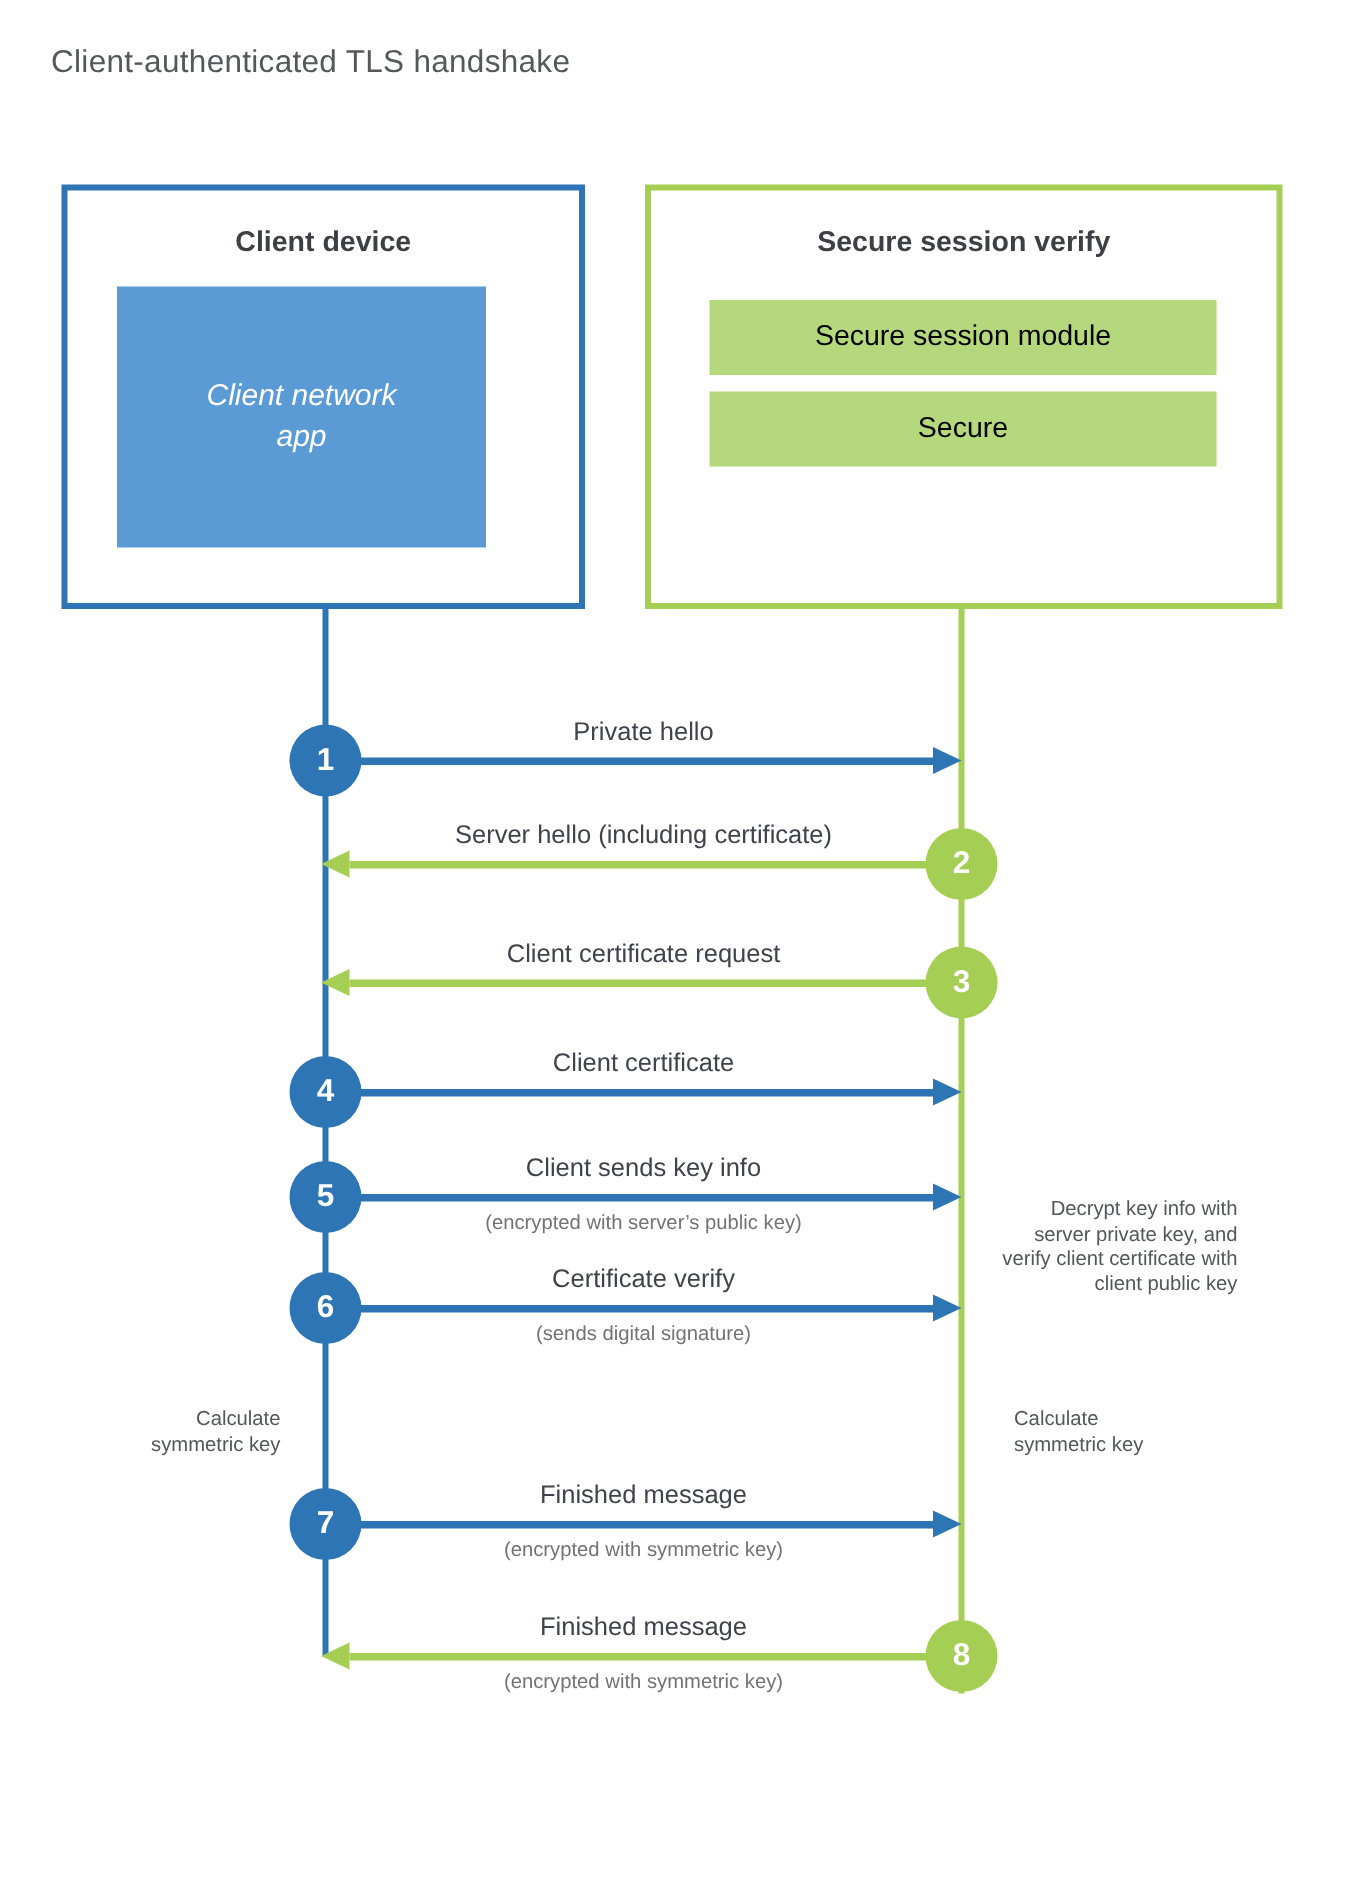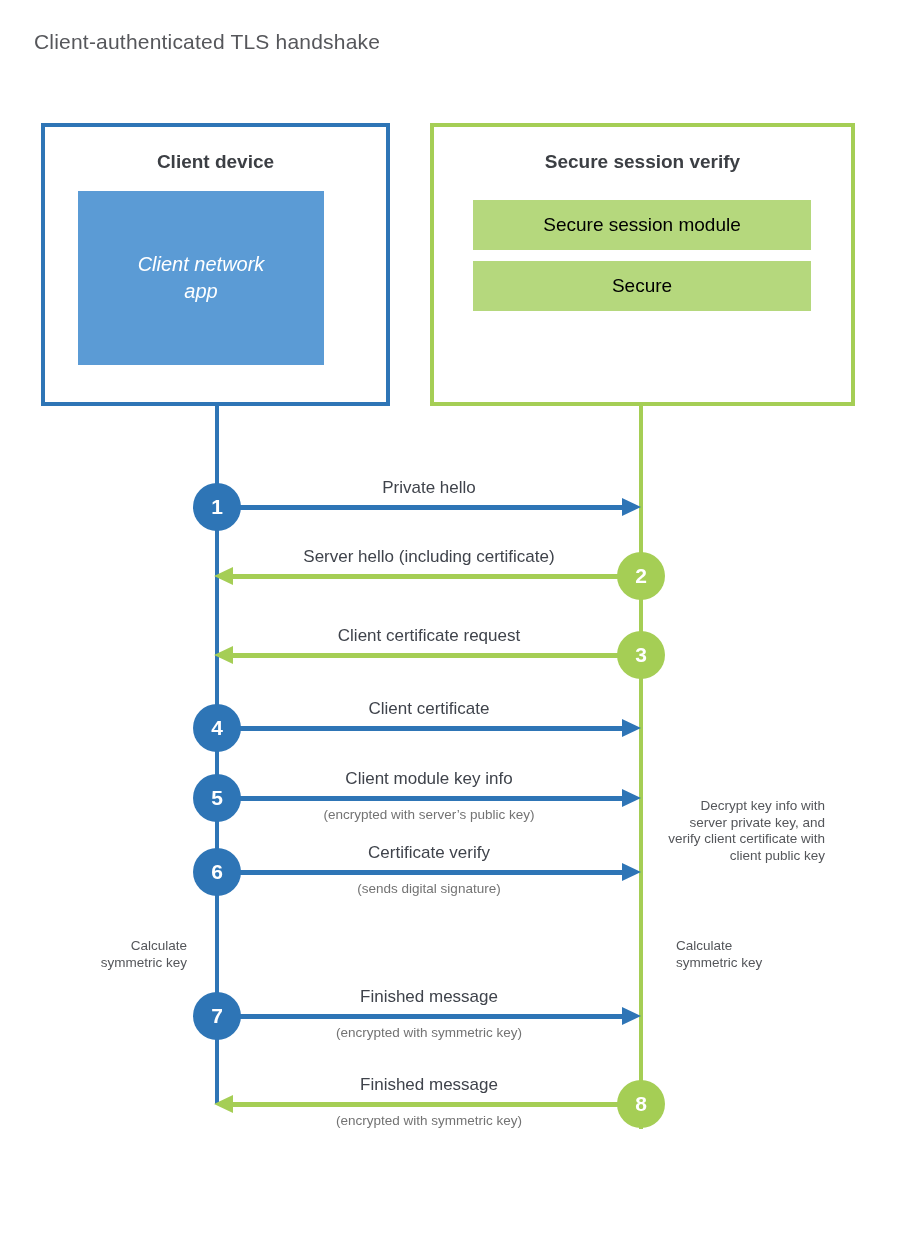--- a/index.html
+++ b/index.html
@@ -108,21 +108,21 @@
   </div>
 
   <div class="step blue r4">
     <div class="label">Client certificate</div>
     <div class="shaft"></div>
     <div class="head"></div>
     <div class="circle">4</div>
   </div>
 
   <div class="step blue r5">
-    <div class="label">Client module key info</div>
+    <div class="label">Client sends key info</div>
     <div class="shaft"></div>
     <div class="head"></div>
     <div class="circle">5</div>
     <div class="sub">(encrypted with server’s public key)</div>
   </div>
 
   <div class="step blue r6">
     <div class="label">Certificate verify</div>
     <div class="shaft"></div>
     <div class="head"></div>

